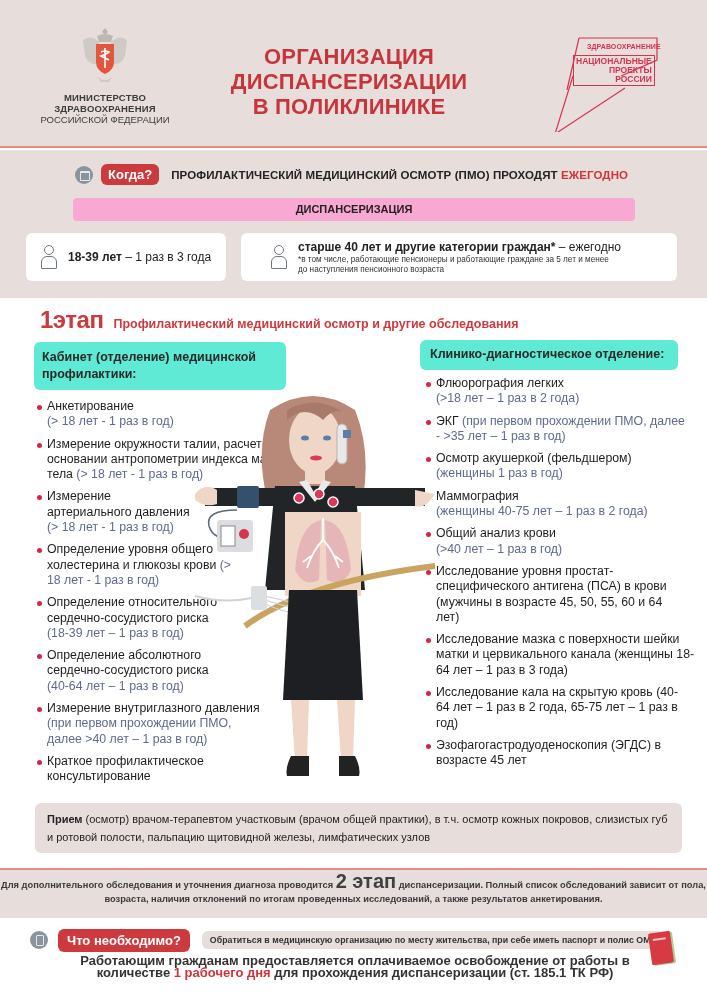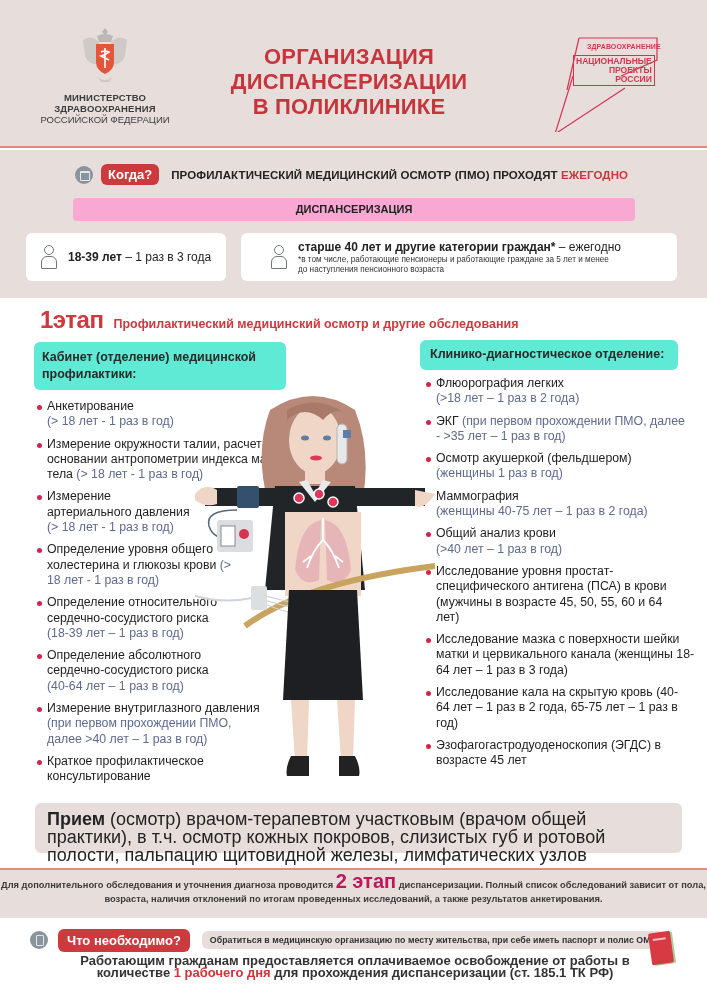--- a/index.html
+++ b/index.html
@@ -44,25 +44,25 @@
 
   .list { position: absolute; list-style: none; }
   .list.left { left: 37px; top: 399px; width: 255px; }
   .list.right { left: 426px; top: 376px; width: 280px; }
   .list li { position: relative; padding-left: 10px; font-size: 12.3px; line-height: 15.3px; color: #1e1e1e; margin-bottom: 7px; }
   .list li:before { content: ""; position: absolute; left: 0; top: 6px; width: 5px; height: 5px; border-radius: 50%; background: #d6234a; }
   .list .note { color: #5f6a8c; }
 
   .figure { position: absolute; left: 195px; top: 390px; width: 240px; height: 395px; }
 
-  .reception { position: absolute; left: 35px; top: 803px; width: 647px; height: 50px; background: #e7dedc; border-radius: 6px; padding: 7px 12px; font-size: 18px; line-height: 18px; color: #232323; }
+  .reception { position: absolute; left: 35px; top: 803px; width: 647px; height: 50px; background: #e7dedc; border-radius: 6px; padding: 7px 12px; font-size: 11px; line-height: 18px; color: #232323; }
   .reception b { font-weight: bold; }
 
   .stage2 { position: absolute; left: 0; top: 868px; width: 707px; height: 50px; background: #e7dedc; border-top: 2px solid #e38b80; text-align: center; padding-top: 4px; font-size: 9.3px; font-weight: bold; color: #3a3a3a; line-height: 14px; }
-  .stage2 .big { color: #be185d; font-size: 20px; font-weight: bold; }
+  .stage2 .big { color: #404040; font-size: 20px; font-weight: bold; }
 
   .need-row { position: absolute; left: 30px; top: 928px; width: 660px; height: 24px; display: flex; align-items: center; }
   .doc-icon { width: 18px; height: 18px; border-radius: 50%; background: #8a949e; position: relative; margin-right: 10px; flex: none; }
   .doc-icon:after { content: ""; position: absolute; left: 6px; top: 4px; width: 6px; height: 9px; border: 1.2px solid #e8e8e8; border-radius: 1px; }
   .badge-red.big { font-size: 13px; padding: 4px 9px; margin-right: 12px; }
   .need-text { background: #e7dedc; border-radius: 6px; padding: 4px 8px; font-size: 8.8px; font-weight: bold; color: #333; }
   .passport { position: absolute; left: 650px; top: 932px; width: 22px; height: 32px; background: #d83a44; transform: rotate(-8deg); border-radius: 2px; box-shadow: 2px 1px 0 #a9d09a; }
   .passport:after { content: ""; position: absolute; left: 4px; top: 6px; width: 13px; height: 2px; background: #f5c0c0; }
   .worker-note { position: absolute; left: 60px; top: 955px; width: 590px; text-align: center; font-size: 13px; font-weight: bold; line-height: 12px; color: #333; }
   .worker-note .accent { color: #d0343a; }

